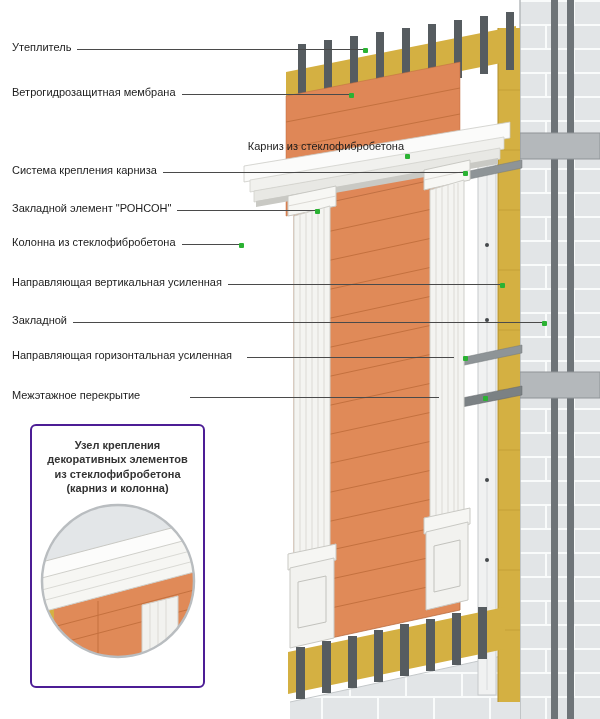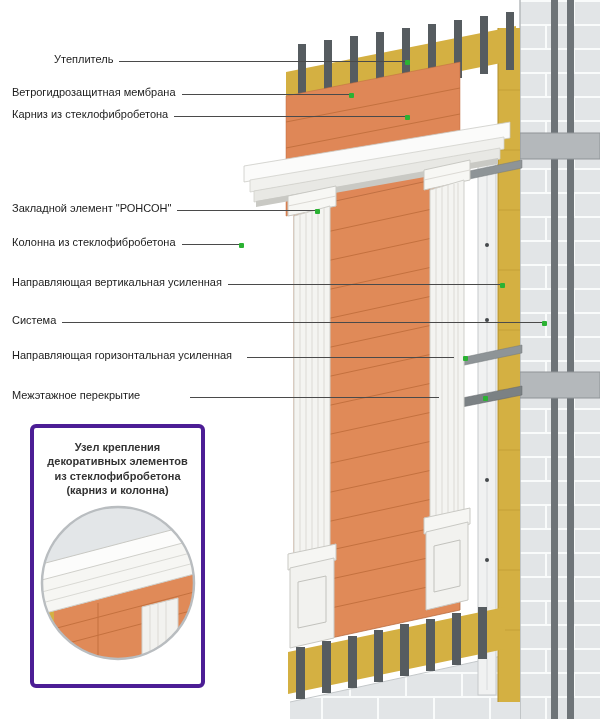--- a/index.html
+++ b/index.html
@@ -18,21 +18,21 @@
     padding-right:6px;
   }
   .leader{flex:1;height:4px;border-top:1px solid #4a4a4a;align-self:flex-end;}
   .dot{
     width:5px;height:5px;border-radius:1px;background:#2bb233;
     align-self:flex-end;margin-bottom:1px;flex:none;
   }
   
   .inset{
     position:absolute;left:30px;top:424px;width:175px;height:264px;
-    border:4px solid #4c1d95;border-radius:6px;background:#ffffff;
+    border:2px solid #4c1d95;border-radius:6px;background:#ffffff;
     box-sizing:border-box;text-align:center;z-index:2;
   }
   .inset-title{
     margin-top:12px;font-size:11px;font-weight:bold;line-height:1.3;
     color:#333333;white-space:pre-line;
   }
   .inset-figure{margin-top:6px;}
 </style>
 </head>
 <body>
@@ -151,52 +151,57 @@
       <polygon points="424,170 470,160 470,180 424,190" fill="#f7f7f4" stroke="#c9c9c4"></polygon>
       <path d="M424 180L470 170" stroke="#dcdad5"></path>
       <polygon points="430,190 464,180 464,520 430,530" fill="#f4f4f1" stroke="#cfcfca"></polygon>
       <path d="M436 188V524 M442 187V523 M448 185V521 M454 184V520 M458 183V519" stroke="#dcdad5"></path>
       <polygon points="424,518 470,508 470,524 424,534" fill="#f6f6f3" stroke="#c9c9c4"></polygon>
       <polygon points="426,532 468,522 468,600 426,610" fill="#f2f2ef" stroke="#c9c9c4"></polygon>
       <polygon points="434,546 460,540 460,586 434,592" fill="none" stroke="#c2c2bd"></polygon>
     </g>
   </svg>
 
-  <div class="callout" style="top:52px;width:356px;margin-left:42px;">
+  <div class="callout" style="top:40px;width:356px;">
     <span class="callout-text">Утеплитель</span>
     <span class="leader"></span>
     <span class="dot"></span>
   </div>
   <div class="callout" style="top:85px;width:342px;justify-content:flex-end;">
     <span class="callout-text">Ветрогидрозащитная мембрана</span>
     <span class="leader"></span>
     <span class="dot"></span>
   </div>
-  <div class="callout" style="top:107px;width:398px;">
+  <div class="callout" style="top:139px;width:398px;flex-direction:column;">
     <span class="callout-text">Карниз из стеклофибробетона</span>
+    <span class="leader"></span>
+    <span class="dot"></span>
+  </div>
+  <div class="callout" style="top:163px;width:456px;">
+    <span class="callout-text">Система крепления карниза</span>
     <span class="leader"></span>
     <span class="dot"></span>
   </div>
   <div class="callout" style="top:201px;width:308px;">
     <span class="callout-text">Закладной элемент "РОНСОН"</span>
     <span class="leader"></span>
     <span class="dot"></span>
   </div>
   <div class="callout" style="top:235px;width:232px;">
     <span class="callout-text">Колонна из стеклофибробетона</span>
     <span class="leader"></span>
     <span class="dot"></span>
   </div>
   <div class="callout" style="top:275px;width:493px;">
     <span class="callout-text">Направляющая вертикальная усиленная</span>
     <span class="leader"></span>
     <span class="dot"></span>
   </div>
   <div class="callout" style="top:313px;width:535px;">
-    <span class="callout-text">Система</span>
+    <span class="callout-text">Закладной</span>
     <span class="leader"></span>
     <span class="dot"></span>
   </div>
   <div class="callout" style="top:348px;width:456px;gap:9px;">
     <span class="callout-text">Направляющая горизонтальная усиленная</span>
     <span class="leader"></span>
     <span class="dot"></span>
   </div>
   <div class="callout" style="top:388px;width:476px;gap:44px;">
     <span class="callout-text">Межэтажное перекрытие</span>

